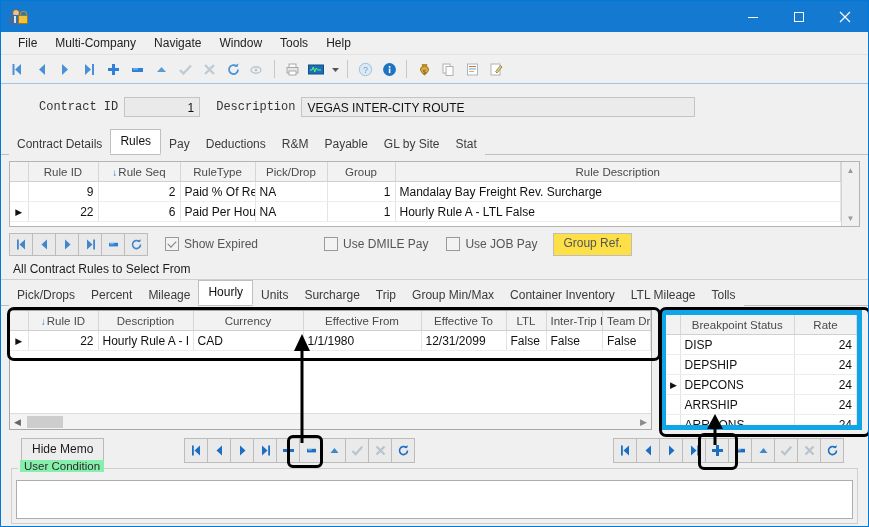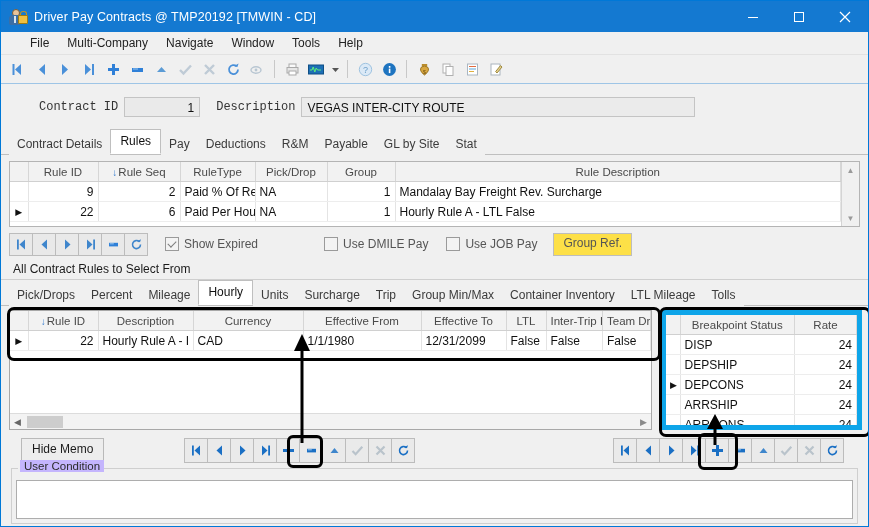--- a/index.html
+++ b/index.html
@@ -31,21 +31,21 @@
   .ti-shackle{position:absolute;left:11px;top:3px;width:5px;height:6px;border:1.5px solid #b9932a;border-bottom:none;border-radius:3px 3px 0 0;}
   .title-text{color:#ffffff;font-size:12.5px;letter-spacing:.1px;white-space:nowrap;}
   .win-btns{position:absolute;right:0;top:0;height:31px;display:flex;}
   .win-btn{width:46px;height:31px;display:flex;align-items:center;justify-content:center;color:#fff;font-size:13px;}
   .win-btn.close{font-size:15px;}
   .win-btn svg{display:block;}
 
   
   .menubar{
     height:22px;background:#f0f0f0;display:flex;align-items:center;
-    padding-left:20px;border-bottom:1px solid #e2e2e2;
+    padding-left:8px;border-bottom:1px solid #e2e2e2;
   }
   .menu-item{padding:2px 9px;font-size:12px;color:#222;}
 
   
   .toolbar{
     height:28px;background:#f0f0f0;display:flex;align-items:center;
     padding-left:4px;border-bottom:1px solid #9ec5e6;
   }
   .tb{width:24px;height:24px;display:flex;align-items:center;justify-content:center;}
   .tb svg{display:block;}
@@ -169,21 +169,21 @@
     width:22px;height:23px;border:1px solid #bcbcbc;background:#eaeaea;
     display:flex;align-items:center;justify-content:center;margin-right:-1px;
   }
 
   
   .memo-group{
     margin:2px 10px 0 10px;border:1px solid #cfcfcf;border-top:none;position:relative;
     height:56px;box-sizing:border-box;
   }
   .memo-legend{
-    position:absolute;top:-8px;left:8px;background:#c4b5fd;padding:0 4px;font-size:11.5px;color:#2b2b2b;
+    position:absolute;top:-8px;left:8px;background:#86efac;padding:0 4px;font-size:11.5px;color:#2b2b2b;
   }
   .memo-top-l{position:absolute;top:0;left:0;width:6px;height:1px;background:#cfcfcf;}
   .memo-top-r{position:absolute;top:0;left:76px;right:0;height:1px;background:#cfcfcf;}
   .memo-box{
     position:absolute;left:4px;right:4px;top:12px;bottom:4px;background:#fff;border:1px solid #adadad;
   }
 
   
   .anno{position:absolute;z-index:50;pointer-events:none;}
 </style>
@@ -193,21 +193,20 @@
 <div class="app">
 
   <div class="titlebar">
     <div class="title-icon">
       <div class="ti-head"></div>
         <div class="ti-body"></div>
         <div class="ti-tie"></div>
       <div class="ti-shackle"></div>
         <div class="ti-lock"></div>
     </div>
-    <div class="title-text">Driver Pay Contracts @ TMP20192 [TMWIN - CD]</div>
     <div class="win-btns">
       <div class="win-btn">
         <svg width="12" height="12" viewBox="0 0 12 12">
             <rect x="1" y="6" width="10" height="1" fill="#fff"></rect>
           </svg>
       </div>
       <div class="win-btn">
         <svg width="12" height="12" viewBox="0 0 12 12">
             <rect x="1.5" y="1.5" width="9" height="9" fill="none" stroke="#fff" stroke-width="1"></rect>
           </svg>

